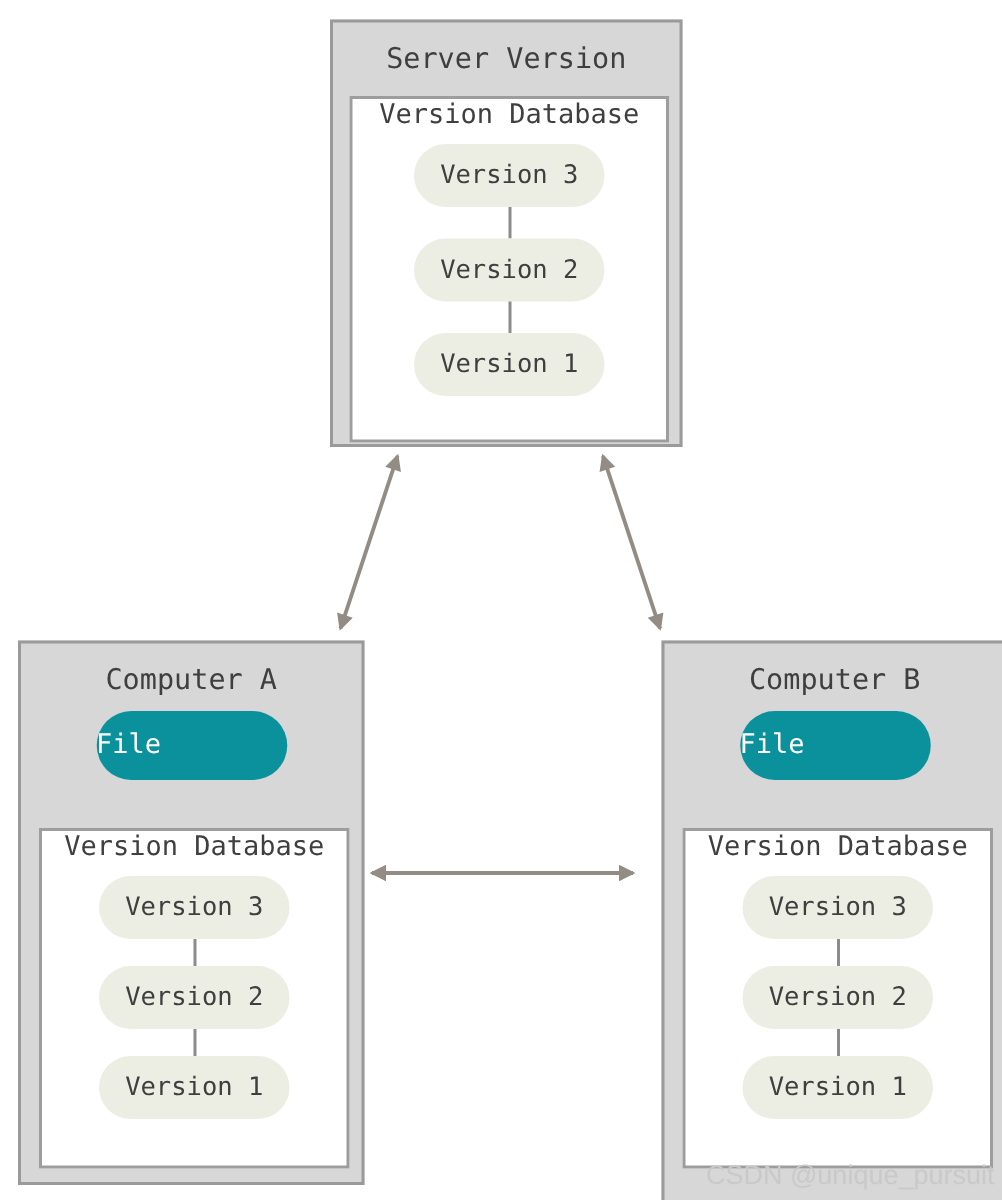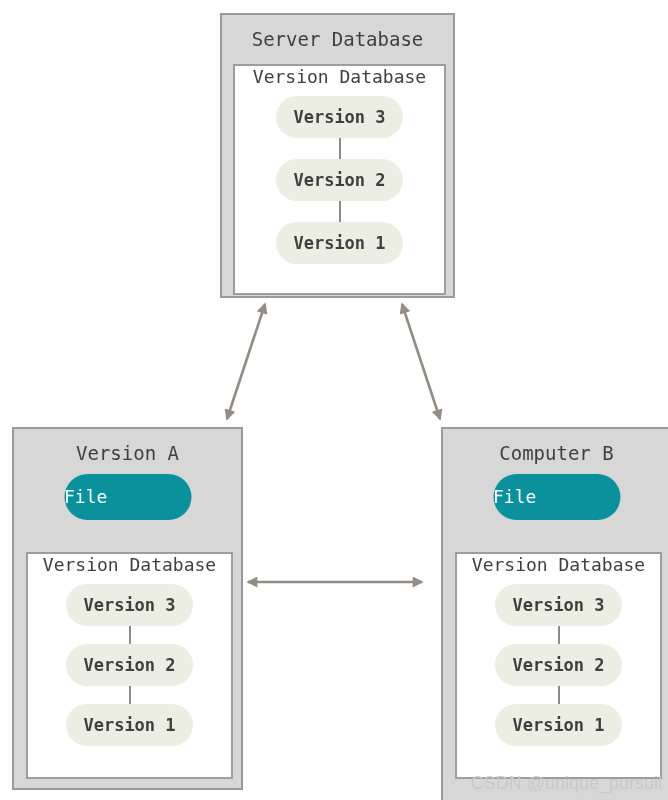--- a/index.html
+++ b/index.html
@@ -85,21 +85,20 @@
     font-size: 18px;
     color: var(--text);
     white-space: nowrap;
   }
 
   .stack {
     margin-top: 9px;
     display: flex;
     flex-direction: column;
     align-items: center;
-    font-weight: bold;
   }
   .version-pill {
     width: 127px;
     height: 42px;
     border-radius: 21px;
     background: var(--pill-fill);
     color: var(--text);
     font-size: 17px;
     line-height: 42px;
     text-align: center;
@@ -135,35 +134,35 @@
       </marker>
     </defs>
     <line x1="265" y1="304" x2="227" y2="419" marker-start="url(#ah)" marker-end="url(#ah)"></line>
     <line x1="402" y1="304" x2="440" y2="419" marker-start="url(#ah)" marker-end="url(#ah)"></line>
     <line x1="248" y1="582" x2="422" y2="582" marker-start="url(#ah)" marker-end="url(#ah)"></line>
     <line x1="127.5" y1="550" x2="127.5" y2="526" marker-end="url(#ah)"></line>
     <line x1="540.5" y1="550" x2="540.5" y2="526" marker-end="url(#ah)"></line>
   </svg>
 
   <div class="box box-server">
-    <div class="box-title">Server Database</div>
+    <div class="box-title">Server Version</div>
     <div class="db">
       <div class="db-title">Version Database</div>
       <div class="stack">
         <div class="version-pill">Version 3</div>
         <div class="connector"></div>
         <div class="version-pill">Version 2</div>
         <div class="connector"></div>
         <div class="version-pill">Version 1</div>
       </div>
     </div>
   </div>
 
   <div class="box box-computer-a">
-    <div class="box-title">Version A</div>
+    <div class="box-title">Computer A</div>
     <div class="file-pill">File</div>
     <div class="db">
       <div class="db-title">Version Database</div>
       <div class="stack">
         <div class="version-pill">Version 3</div>
         <div class="connector"></div>
         <div class="version-pill">Version 2</div>
         <div class="connector"></div>
         <div class="version-pill">Version 1</div>
       </div>

